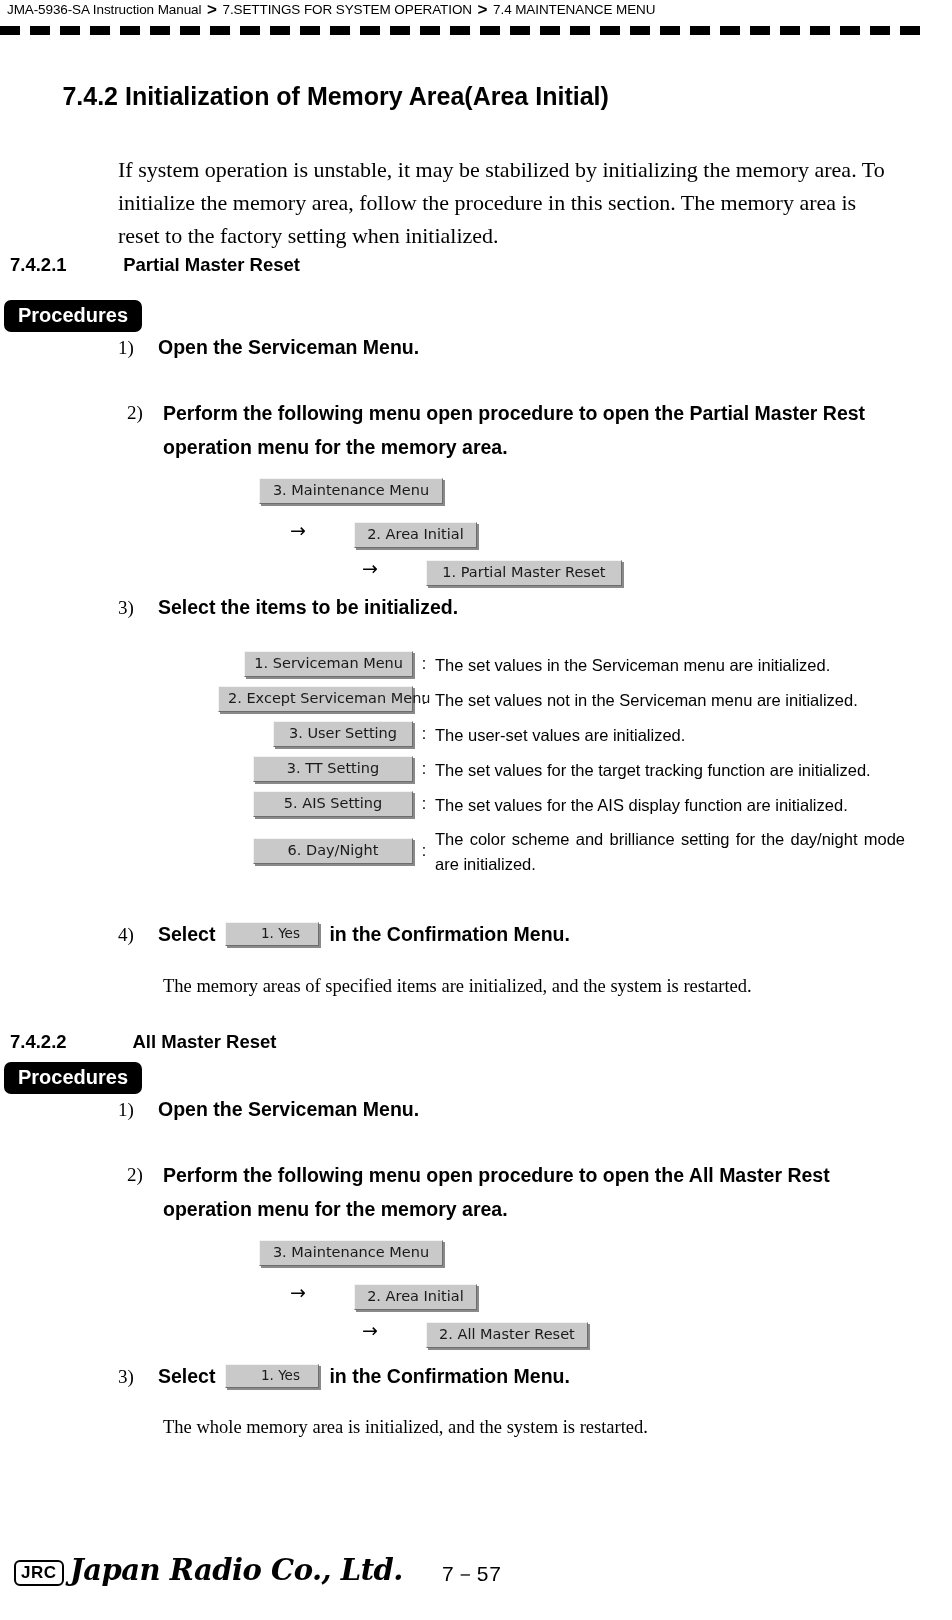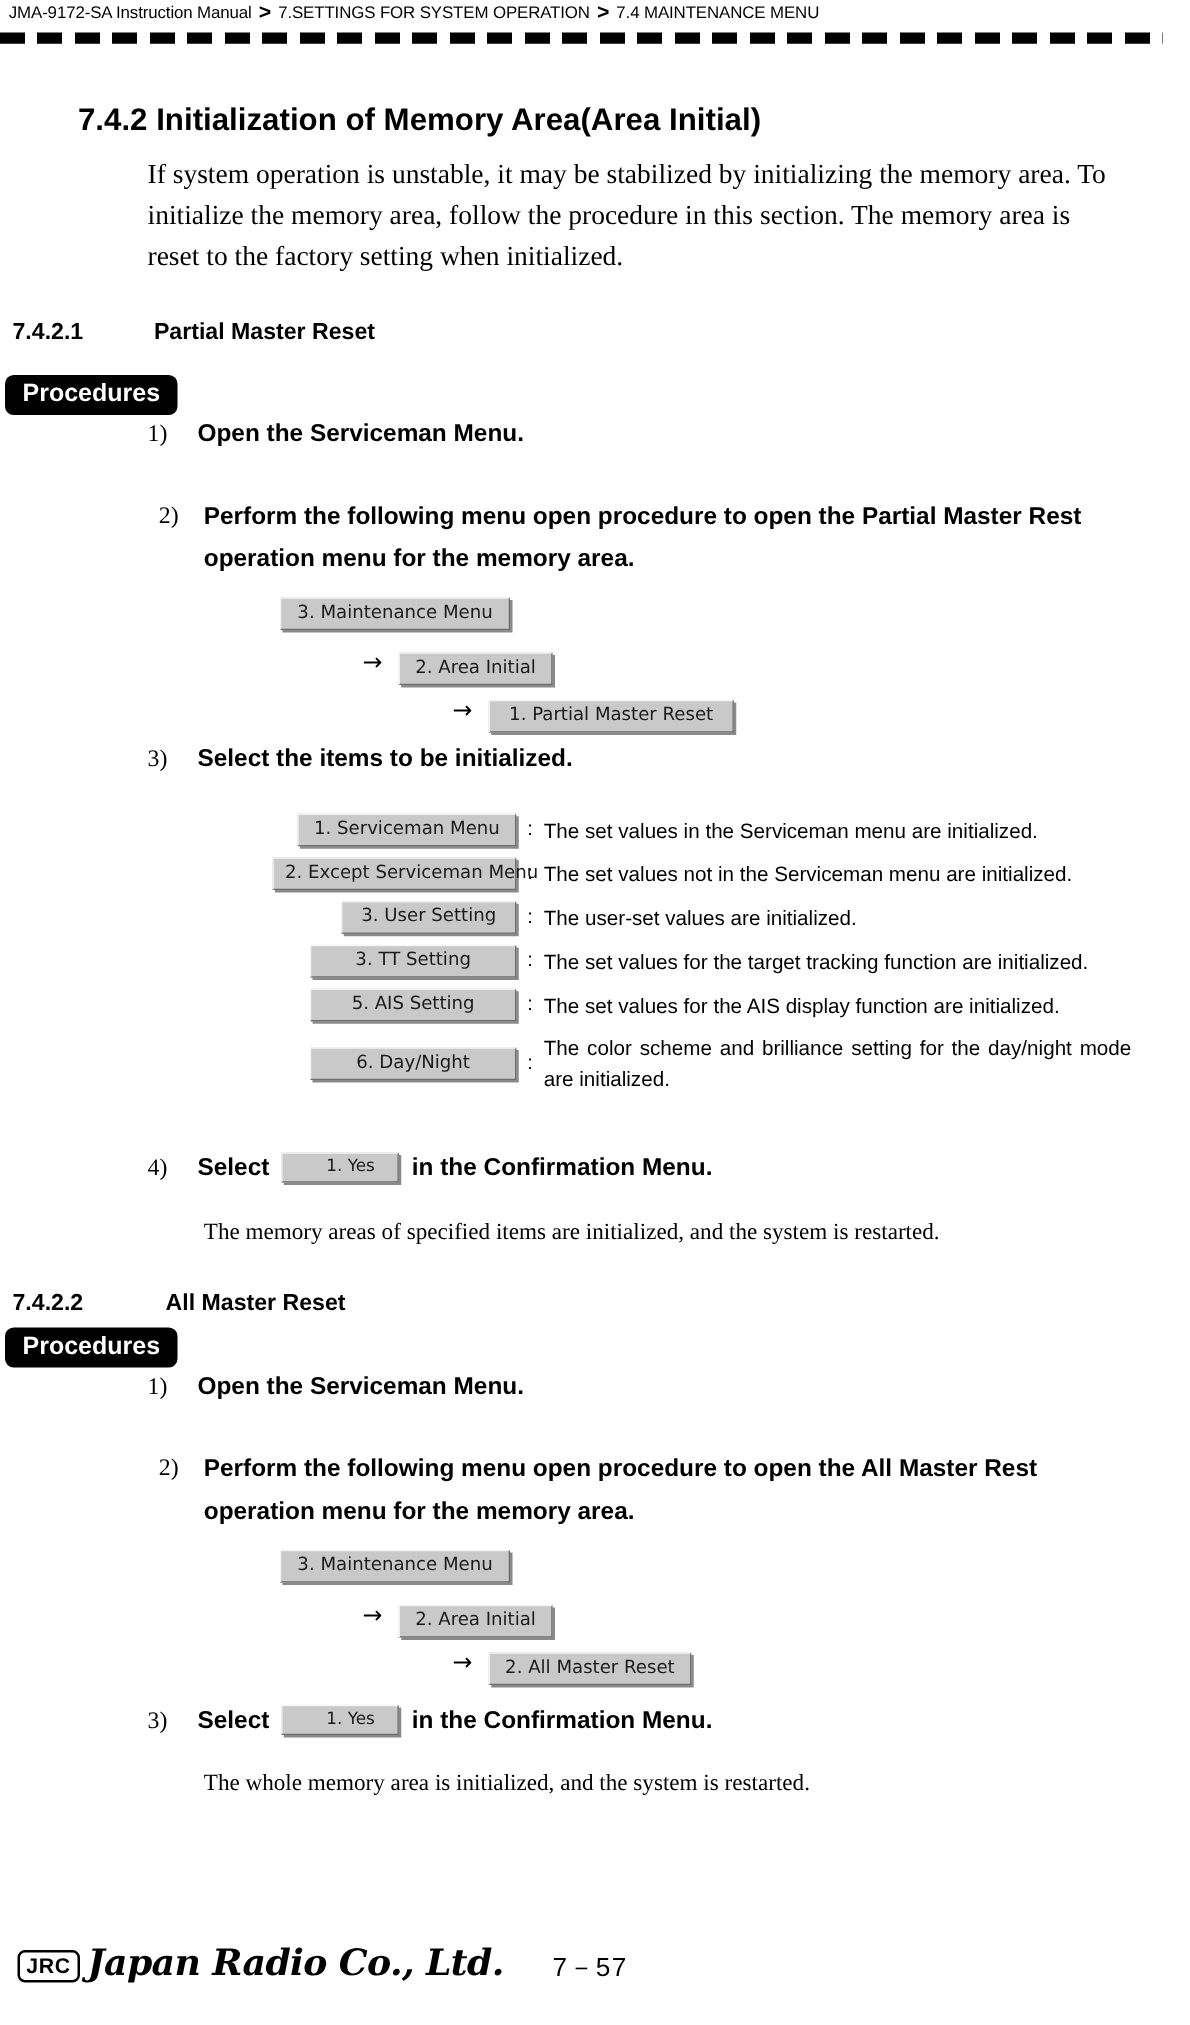--- a/index.html
+++ b/index.html
@@ -136,20 +136,21 @@
     box-shadow: 2px 2px 0 0 #8a8a8a;
     font-family: "DejaVu Sans", sans-serif;
     font-weight: normal;
     font-size: 14.5px;
     color: #1a1a1a;
     text-align: center;
     padding: 2px 9px 3px 9px;
     line-height: 19px;
     white-space: nowrap;
     box-sizing: border-box;
+    margin-left: 35px;
   }
   .mkey.inline {
     vertical-align: 3px;
     margin: 0 6px;
     font-size: 13.5px;
     padding: 1px 12px 2px 28px;
   }
 
   
   .chain-row {
@@ -240,35 +241,35 @@
     font-family: "Liberation Sans", sans-serif;
     font-size: 21px;
     letter-spacing: 1px;
   }
 </style>
 </head>
 <body>
 
 <div id="page-header">
   <div id="breadcrumb">
-    <span>JMA-9172-SA Instruction Manual</span>
+    <span>JMA-5936-SA Instruction Manual</span>
     <span class="sep">&gt;</span>
     <span>7.SETTINGS FOR SYSTEM OPERATION</span>
     <span class="sep">&gt;</span>
     <span>7.4  MAINTENANCE MENU</span>
   </div>
   <div id="header-rule"></div>
 </div>
 
 <div class="h2" style="left:14px; top:82px;">
   <span class="num" style="width:104px;text-align:right;">7.4.2</span>
   <span>Initialization of Memory Area(Area Initial)</span>
 </div>
 
-<div class="body-para" style="left:118px; top:122px; width:775px;">If system operation is unstable, it may be stabilized by initializing the memory area. To initialize the memory area, follow the procedure in this section. The memory area is reset to the factory setting when initialized.</div>
+<div class="body-para" style="left:118px; top:153px; width:775px;">If system operation is unstable, it may be stabilized by initializing the memory area. To initialize the memory area, follow the procedure in this section. The memory area is reset to the factory setting when initialized.</div>
 
 <div class="h3" style="left:10px; top:254px;">
   <span class="num" style="width:108px;">7.4.2.1</span>
   <span>Partial Master Reset</span>
 </div>
 
 <div class="procedures-badge" style="left:4px; top:300px;">Procedures</div>
 
 <div class="step" style="left:118px; top:336px;">
   <span class="marker">1)</span>

